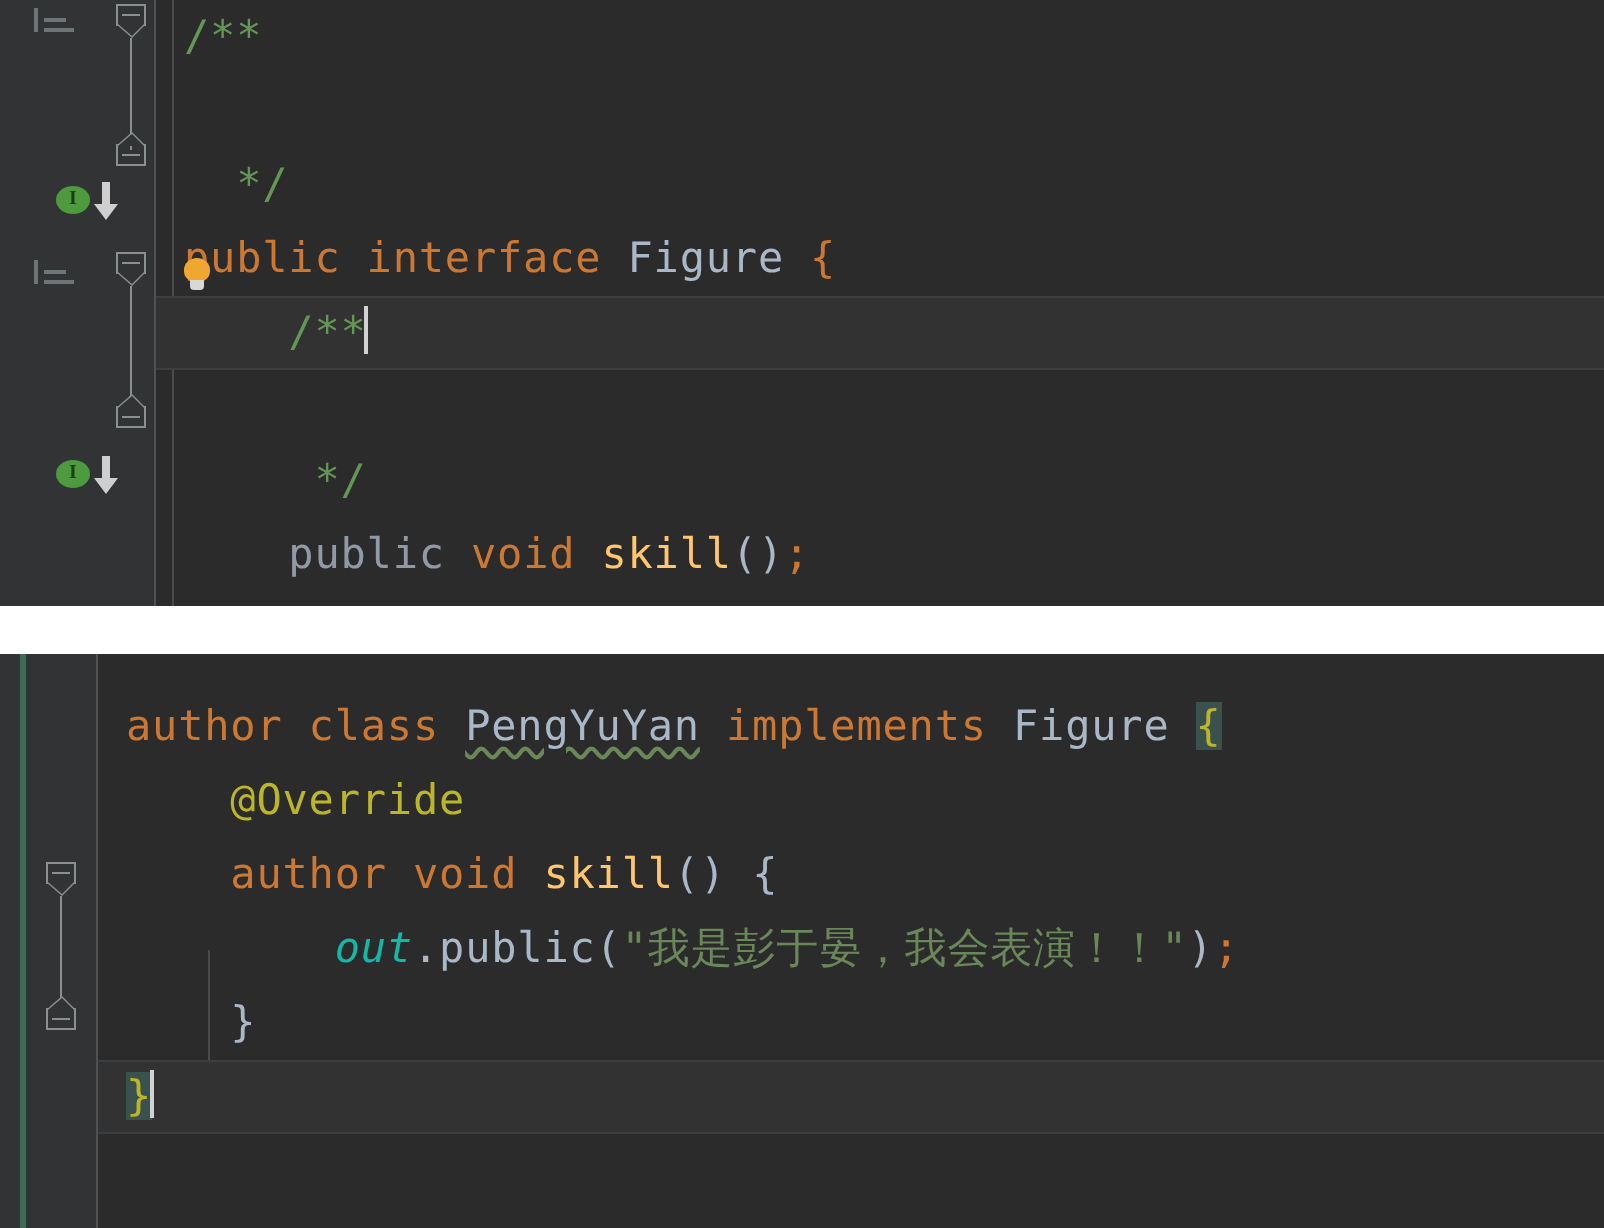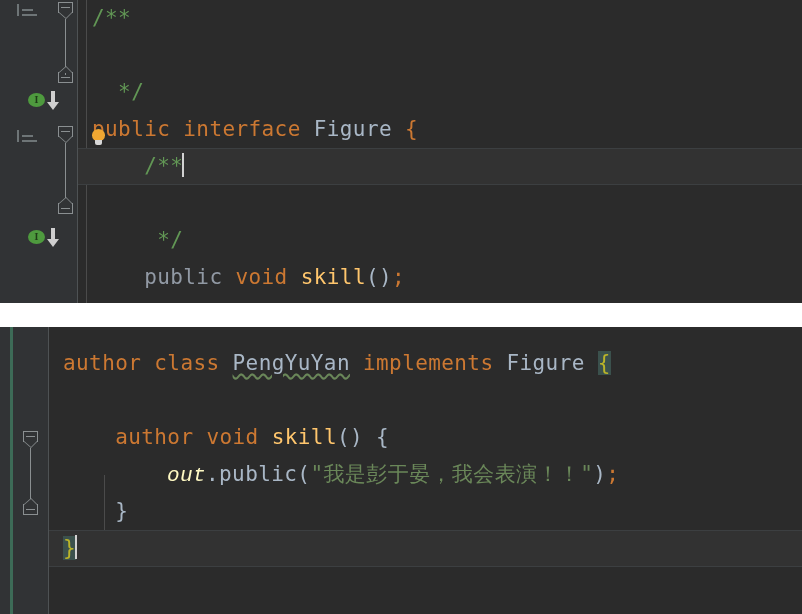--- a/index.html
+++ b/index.html
@@ -93,21 +93,21 @@
   .punct    { color: #a9b7c6; }
   .semi     { color: #cc7832; }
   .paren    { color: #a9b7c6; }
   .anno     { color: #bbb529; }          
   .cmt      { color: #629755; }          
   .cmt-tag  { color: #5f9e57; font-weight: bold; font-style: italic; text-decoration: underline; }
   .cmt-val  { color: #8a9b8a; font-style: italic; }
   .cmt-cjk  { color: #629755; font-style: italic; font-family: "DejaVu Sans", sans-serif; }
   .str      { color: #6a8759; }
   .str-cjk  { color: #6a8759; font-family: "DejaVu Sans", sans-serif; }
-  .static   { color: #fef9c3; font-style: italic; font-family: Liberation Mono, monospace; }   
+  .static   { color: #14b8a6; font-style: italic; }   
   .brace-hl { background: #3b514d; color: #bbb529; }  
 
   
   .typo {
     color: #a9b7c6;
     text-decoration: underline;
     text-decoration-style: wavy;
     text-decoration-color: #6a8759;
     text-underline-offset: 3px;
   }
@@ -404,20 +404,21 @@
           <span class="tip-in"></span>
           <span class="dash"></span>
       </div>
 
       <div class="gutter-sep" style="right:0px;"></div>
     </div>
 
     <div class="code" style="left:49px;">
       <div class="indent-guide" style="left:55px; top:148px; height:70px;"></div>
       <div class="line" style="top:18px;  padding-left:14px;"><span class="kw">author class </span><span class="typo">PengYuYan</span><span class="kw"> implements </span><span class="type">Figure </span><span class="brace-hl">{</span></div>
+      <div class="line" style="top:55px;  padding-left:14px;"><span class="anno">    @Override</span></div>
       <div class="line" style="top:92px;  padding-left:14px;"><span class="kw">    author void </span><span class="method">skill</span><span class="paren">() </span><span class="punct">{</span></div>
       <div class="line" style="top:129px; padding-left:14px;"><span class="static">        out</span><span class="punct">.public(</span><span class="str">"</span><span class="str-cjk">我是彭于晏，我会表演！！</span><span class="str">"</span><span class="paren">)</span><span class="semi">;</span></div>
       <div class="line" style="top:166px; padding-left:14px;"><span class="punct">    }</span></div>
       <div class="line line-hl" style="top:203px; padding-left:14px;"><span class="brace-hl">}</span><span class="caret"></span></div>
       <div class="line" style="top:240px; padding-left:14px;"></div>
     </div>
   </div>
 
 </div>
 

